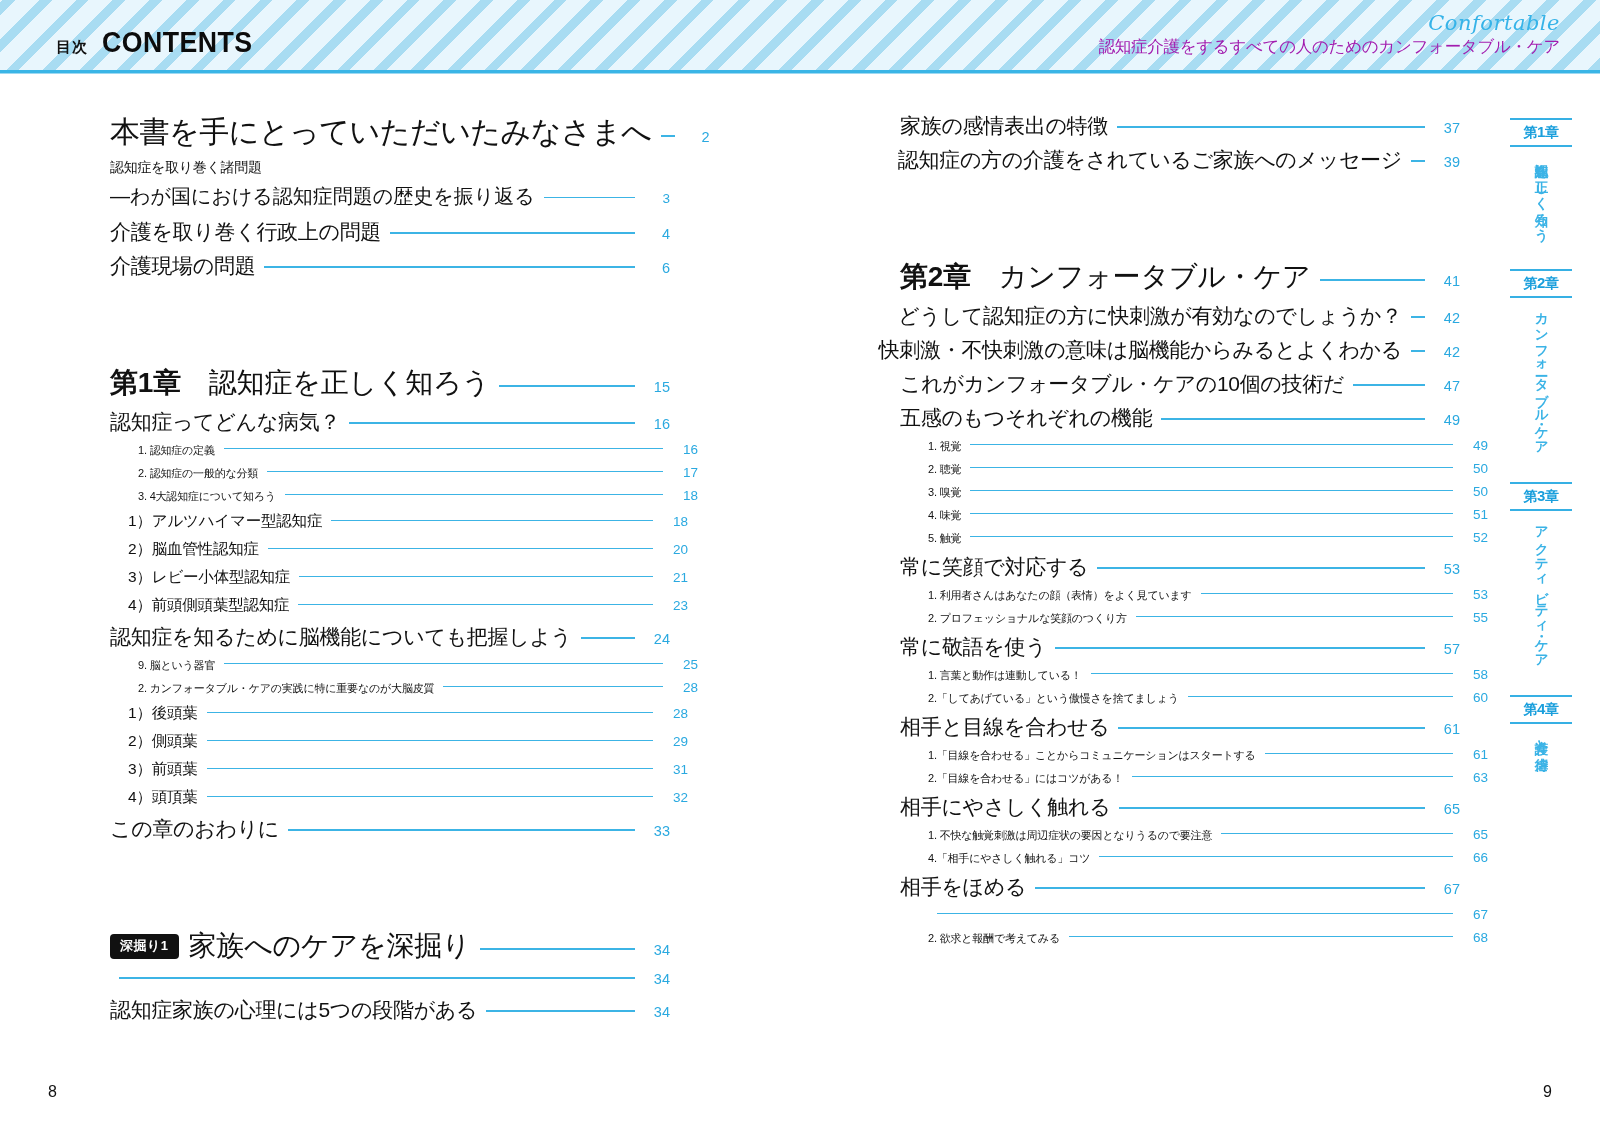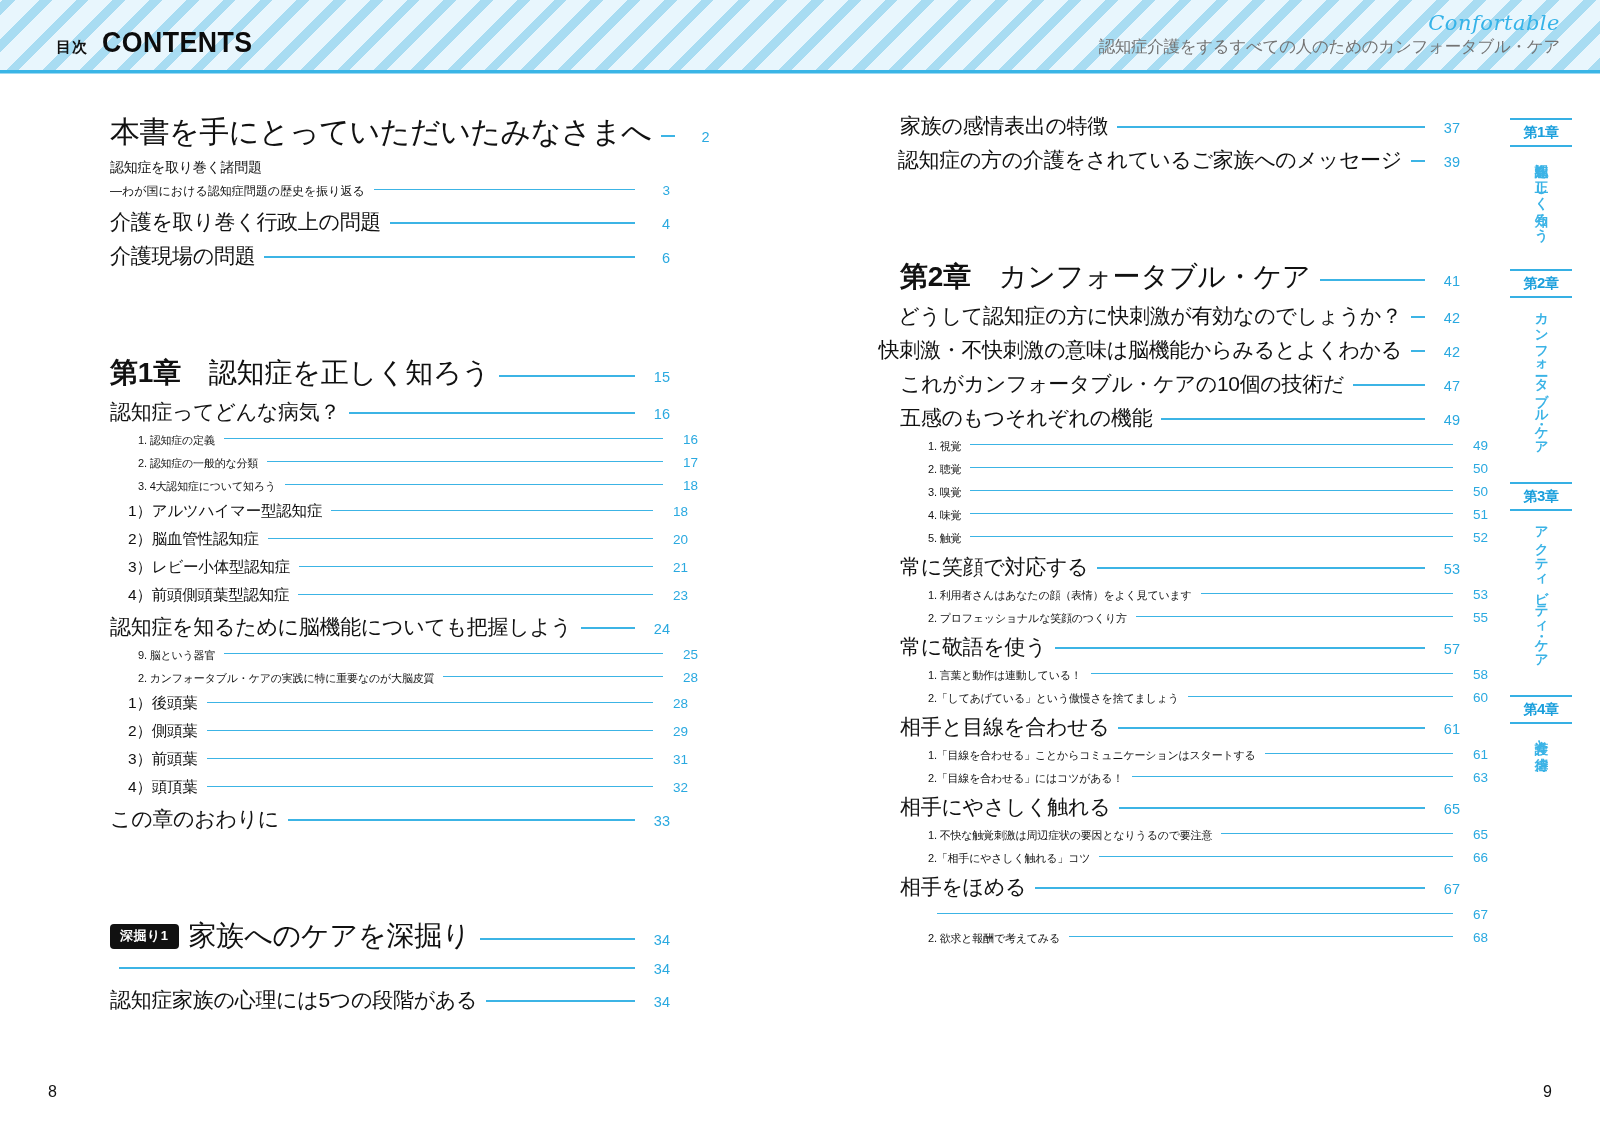--- a/index.html
+++ b/index.html
@@ -76,21 +76,21 @@
   .hdr-script {
     font-family: "DejaVu Serif", serif;
     font-style: italic;
     font-size: 21px;
     color: #36b3e8;
     letter-spacing: 0.5px;
     line-height: 1.05;
   }
   .hdr-sub {
     font-size: 16.5px;
-    color: #737373;
+    color: #a21caf;
     margin-top: 2px;
     letter-spacing: -0.3px;
     white-space: nowrap;
   }
 
   
   .col {
     position: absolute;
     top: 112px;
   }
@@ -159,21 +159,21 @@
   .lv-sub .toc-label {
     font-size: 15.5px;
     letter-spacing: -0.2px;
     text-align: center;
   }
   .lv-sub { margin-bottom: 7px; padding-left: 18px; }
   .lv-sub .toc-leader { border-bottom-width: 1.6px; margin-bottom: 4px; }
   .lv-sub .toc-page { font-size: 13.5px; }
 
   .lv-plain .toc-label {
-    font-size: 12px;
+    font-size: 20px;
   }
   .lv-plain { margin-bottom: 8px; }
   .lv-plain .toc-leader { border-bottom-width: 1.6px; margin-bottom: 4px; }
   .lv-plain .toc-page { font-size: 13.5px; }
 
   
   .lv-noleader {
     font-size: 14px;
     margin-bottom: 6px;
     letter-spacing: -0.3px;
@@ -494,21 +494,21 @@
       <span class="toc-label">相手にやさしく触れる</span>
       <span class="toc-leader"></span>
       <span class="toc-page">65</span>
     </div>
     <div class="toc-row lv-h2">
       <span class="toc-label">1. 不快な触覚刺激は周辺症状の要因となりうるので要注意</span>
       <span class="toc-leader"></span>
       <span class="toc-page">65</span>
     </div>
     <div class="toc-row lv-h2">
-      <span class="toc-label">2.「相手にやさしく触れる」コツ</span>
+      <span class="toc-label">4.「相手にやさしく触れる」コツ</span>
       <span class="toc-leader"></span>
       <span class="toc-page">66</span>
     </div>
     <div class="toc-row lv-h1">
       <span class="toc-label">相手をほめる</span>
       <span class="toc-leader"></span>
       <span class="toc-page">67</span>
     </div>
     <div class="toc-row lv-h2">
       <span class="toc-leader"></span>

